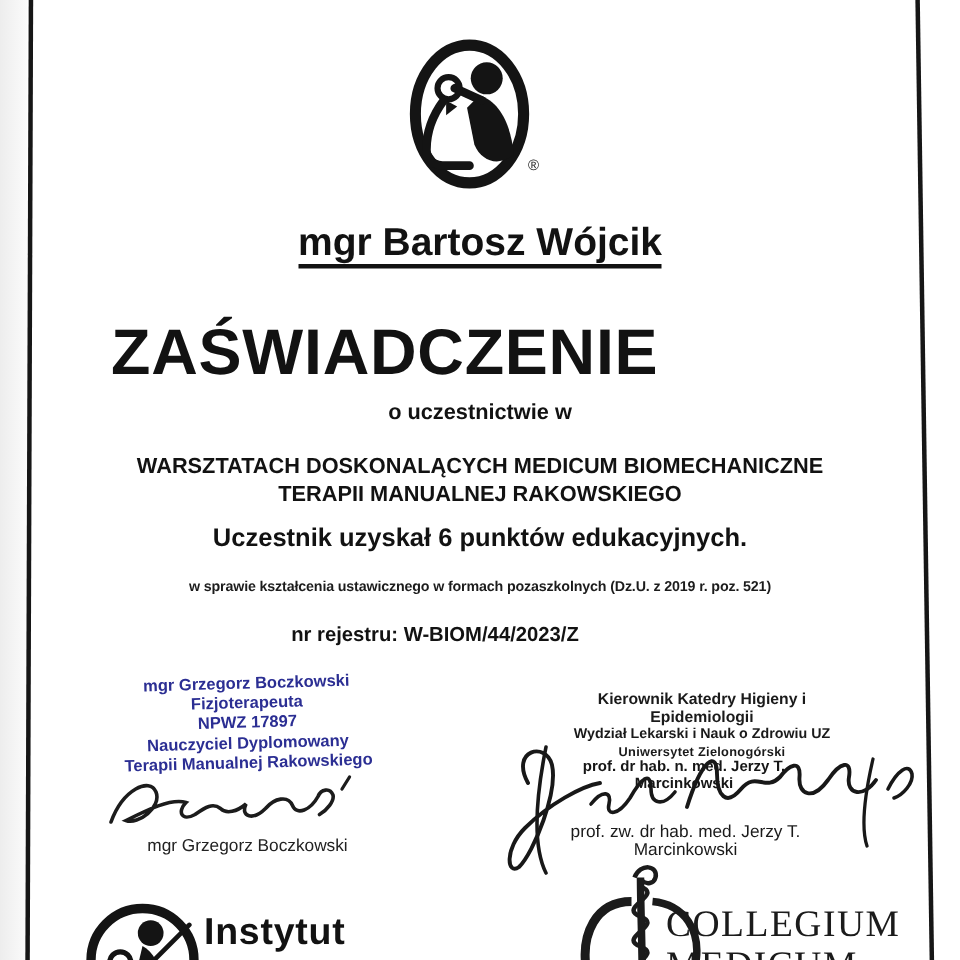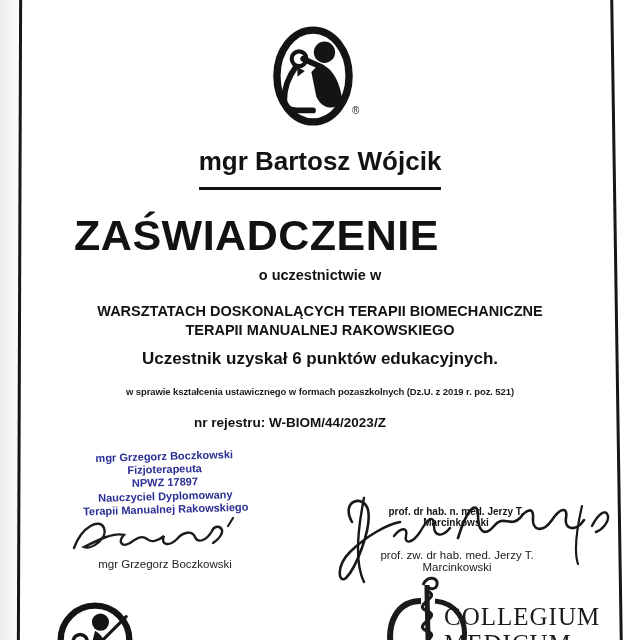--- a/index.html
+++ b/index.html
@@ -13,21 +13,21 @@
   .scan-shade{position:absolute;left:0;top:0;width:18px;height:640px;
       background:linear-gradient(to right,#ededed,#fbfbfb);}
 
   .abs{position:absolute;}
   .center{text-align:center;}
 
   .top-logo{left:272px;top:24px;width:82px;height:104px;}
   .reg-mark{left:352px;top:105px;font-size:10px;color:#222;}
 
   .recipient{left:0;top:146px;width:640px;font-size:26px;font-weight:bold;}
-  .recipient span{border-bottom:3px solid #121212;padding-bottom:11px;}
+  .recipient span{border-bottom:3px solid #121212;padding-bottom:0;}
 
   .cert-title{left:0;top:211px;width:513px;font-size:43px;font-weight:bold;letter-spacing:0.5px;}
   .cert-subtitle{left:0;top:267px;width:640px;font-size:14.5px;font-weight:bold;text-align:center;}
 
   .workshop{left:0;top:302px;width:640px;font-size:14.5px;font-weight:bold;line-height:19px;}
   .points{left:0;top:349px;width:640px;font-size:17px;font-weight:bold;}
 
   .legal{left:0;top:386px;width:640px;font-size:9.5px;font-weight:bold;line-height:12.5px;
          letter-spacing:-0.1px;color:#1c1c1c;}
   .registry{left:0;top:415px;width:580px;font-size:13.5px;font-weight:bold;}
@@ -74,21 +74,21 @@
 
   <div class="abs center recipient">
     <span>mgr Bartosz Wójcik</span>
   </div>
 
   <div class="abs center cert-title">ZAŚWIADCZENIE</div>
 
   <div class="abs center cert-subtitle">o uczestnictwie w</div>
 
   <div class="abs center workshop">
-    <div>WARSZTATACH DOSKONALĄCYCH TERAPII BIOMECHANICZNE</div>
+    <div>WARSZTATACH DOSKONALĄCYCH MEDICUM BIOMECHANICZNE</div>
     <div>TERAPII MANUALNEJ RAKOWSKIEGO</div>
   </div>
 
   <div class="abs center points">Uczestnik uzyskał 6 punktów edukacyjnych.</div>
 
   <div class="abs center legal">
     <div>w sprawie kształcenia ustawicznego w formach pozaszkolnych (Dz.U. z 2019 r. poz. 521)</div>
   </div>
 
   <div class="abs center registry">nr rejestru: W-BIOM/44/2023/Z</div>
@@ -104,20 +104,25 @@
   <svg class="abs left-sig" viewBox="0 0 172 46">
     <path d="M8,38 C16,16 34,8 38,18 C42,28 26,40 18,37 C32,30 48,22 58,25
              C52,31 55,38 64,33 C71,28 76,25 81,29 C85,33 92,31 98,26
              C94,35 103,37 111,29 C117,22 126,20 129,27 C132,34 141,30 146,21
              C148,16 154,15 156,20 C157,24 152,30 147,33" fill="none" stroke="#1c1c1c" stroke-width="2.4" stroke-linecap="round"></path>
     <path d="M162,16 L167,8" fill="none" stroke="#1c1c1c" stroke-width="2.2" stroke-linecap="round"></path>
   </svg>
 
   <div class="abs center left-printed">mgr Grzegorz Boczkowski</div>
 
+  <div class="abs center right-head">
+    <div class="l1">Kierownik Katedry Higieny i Epidemiologii</div>
+    <div class="l2">Wydział Lekarski i Nauk o Zdrowiu UZ</div>
+    <div class="l3">Uniwersytet Zielonogórski</div>
+  </div>
 
   <div class="abs center right-stamp-name">prof. dr hab. n. med. Jerzy T. Marcinkowski</div>
 
   <svg class="abs right-sig" viewBox="0 0 286 92">
     <path d="M22,30 C10,8 34,2 38,18 C42,36 26,76 16,86 C8,92 6,74 20,60 C36,44 58,32 70,30" fill="none" stroke="#181818" stroke-width="2.6" stroke-linecap="round"></path>
     <path d="M34,6 C26,46 26,74 34,90" fill="none" stroke="#181818" stroke-width="2.4" stroke-linecap="round"></path>
     <path d="M64,44 C72,34 78,36 76,44 C74,52 82,52 90,40 C98,26 104,22 104,34 C104,44 112,46 120,36" fill="none" stroke="#181818" stroke-width="2.4" stroke-linecap="round"></path>
     <path d="M128,46 C138,14 148,8 148,24 C148,38 154,46 164,34 C174,22 180,36 190,26
              C196,18 204,14 203,26 C202,38 212,42 222,28 C230,16 238,14 236,26 C234,38 246,40 254,28" fill="none" stroke="#181818" stroke-width="2.6" stroke-linecap="round"></path>
     <path d="M262,34 C268,22 276,16 278,24 C279,30 272,38 266,40" fill="none" stroke="#181818" stroke-width="2.4" stroke-linecap="round"></path>
@@ -128,20 +133,21 @@
 
   <svg class="abs foot-left-logo" viewBox="0 0 100 100">
     <circle cx="50" cy="50" r="44" fill="none" stroke="#141414" stroke-width="8"></circle>
     <circle cx="57" cy="27" r="11" fill="#141414"></circle>
     <path d="M50,38 C62,44 68,62 66,82 C56,90 46,86 42,72 Z" fill="#141414"></path>
     <circle cx="31" cy="52" r="9" fill="none" stroke="#141414" stroke-width="4.5"></circle>
     <path d="M58,52 L90,20" stroke="#141414" stroke-width="4" stroke-linecap="round"></path>
     <path d="M30,62 C24,72 22,82 24,92" fill="none" stroke="#141414" stroke-width="6" stroke-linecap="round"></path>
   </svg>
 
+  <div class="abs institute-label">Instytut</div>
 
   <svg class="abs foot-right-logo" viewBox="0 0 92 110">
     <path d="M40,10 C44,0 56,2 54,10 C53,14 48,15 45,12" fill="none" stroke="#1b1b1b" stroke-width="3"></path>
     <path d="M44,10 C44,36 46,70 45,110" fill="none" stroke="#1b1b1b" stroke-width="5"></path>
     <path d="M44,16 C60,22 28,30 44,36 C60,42 28,50 44,56 C60,62 28,70 44,76 C58,82 32,90 44,96" fill="none" stroke="#1b1b1b" stroke-width="3"></path>
     <path d="M38,26 C14,26 4,48 8,72 C11,88 20,100 32,108" fill="none" stroke="#1b1b1b" stroke-width="6"></path>
     <path d="M52,26 C74,28 84,46 81,66" fill="none" stroke="#1b1b1b" stroke-width="5"></path>
   </svg>
 
   <div class="abs collegium">

